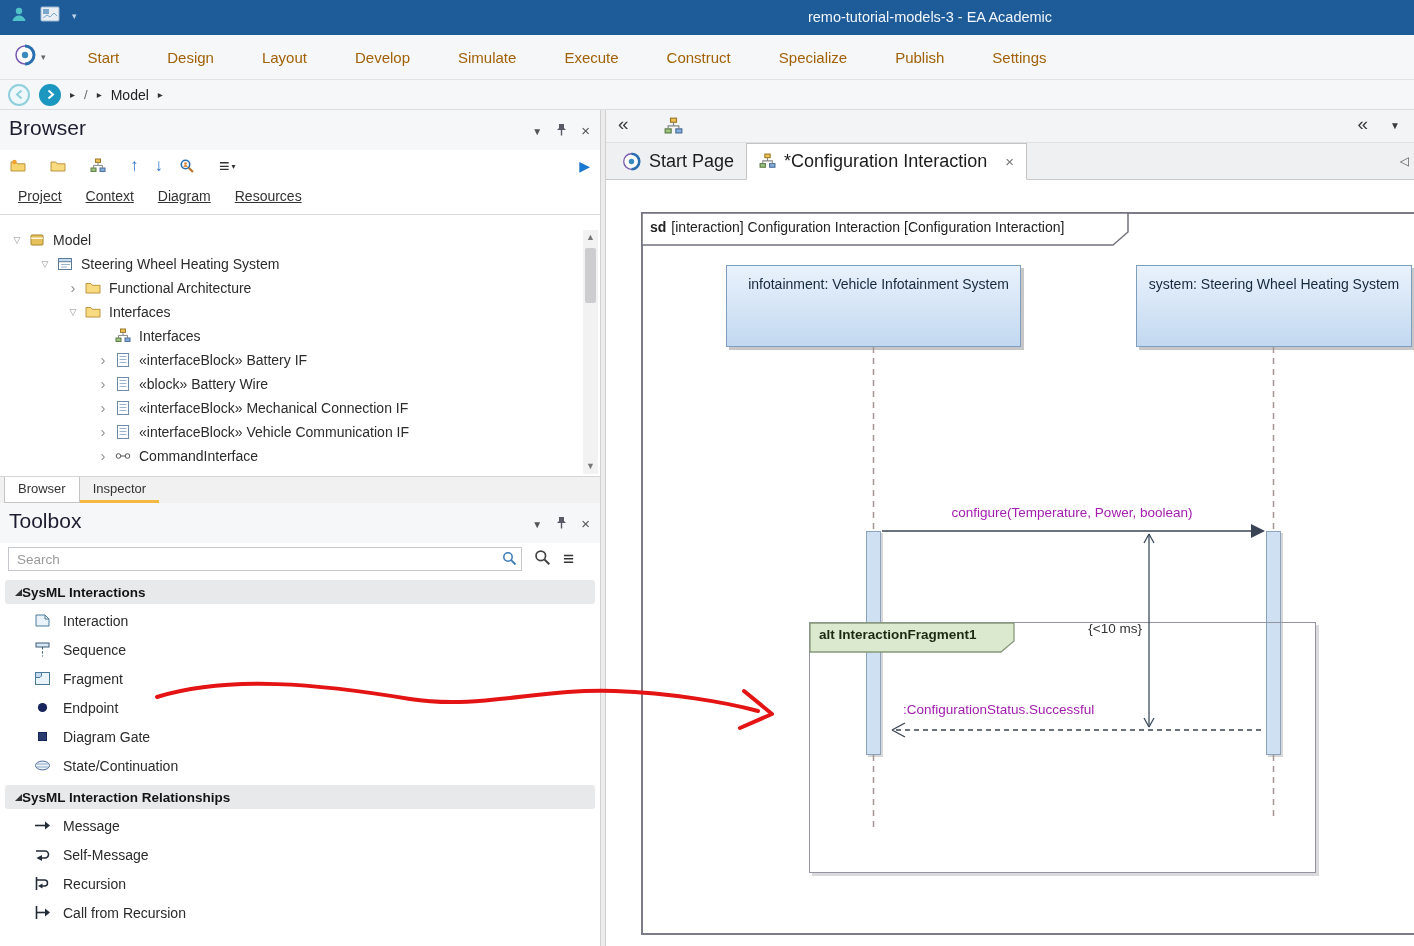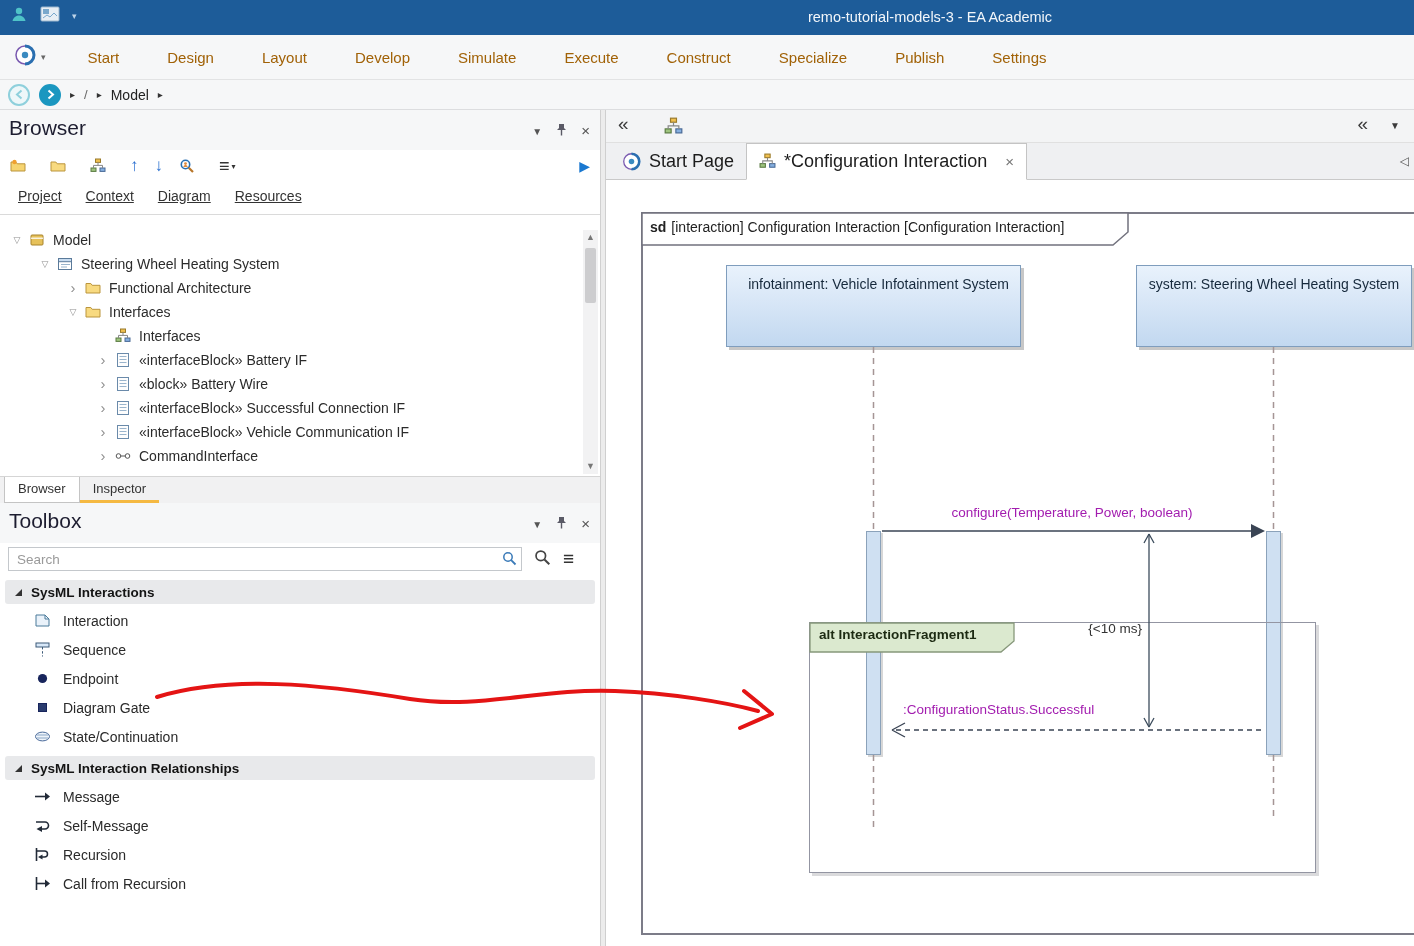--- a/index.html
+++ b/index.html
@@ -75,21 +75,21 @@
   
   .toolbox-panel { position:absolute; left:0; top:393px; width:100%; height:443px; background:#fff; }
   .x-search-row { position:relative; height:32px; display:flex; align-items:center; padding-left:8px; gap:12px; }
   .x-search-wrap { position:relative; width:514px; }
   .x-search-wrap input { width:100%; height:24px; border:1px solid #c4c8cc; padding:0 26px 0 8px;
                          font-size:13.5px; font-family:"Liberation Sans",sans-serif; color:#4d7c0f; }
   .x-search-wrap input::placeholder { color:#9a9a9a; }
   .x-search-wrap .mag { position:absolute; right:5px; top:4px; }
   .x-menu { color:#333; font-size:19px; line-height:12px; }
   .x-sec { margin:5px 5px 2px 5px; height:24px; background:#e8e9eb; border-radius:3px; display:flex;
-           align-items:center; padding-left:10px; gap:9px; font-weight:bold; font-size:13.5px; color:#141414; cursor:default; }
+           align-items:center; padding-left:10px; font-weight:bold; font-size:13.5px; color:#141414; cursor:default; }
   .x-sec .tri { width:0; height:0; border-bottom:7px solid #333; border-left:7px solid transparent; flex:none; }
   .x-row { display:flex; align-items:center; height:29px; padding-left:34px; font-size:14px; color:#2a2a2a;
            gap:12px; cursor:default; }
   .xicon { width:17px; height:17px; flex:none; }
 
   
   .main { position:absolute; left:605px; top:110px; width:809px; height:836px; background:#fff;
           border-left:1px solid #cfcfcf; }
   .m-strip { position:relative; height:33px; background:#f3f4f5; border-bottom:1px solid #e0e0e0; }
   .m-strip .dbl-left { position:absolute; left:12px; top:3px; font-size:19px; color:#3a3a3a; }
@@ -312,21 +312,21 @@
             <path d="M4.5 4.5h7M4.5 7.5h7M4.5 10.5h7" stroke="#9ab4cc"></path>
           </svg>
         <span>«block» Battery Wire</span>
       </div>
       <div class="t-row lv3">
         <span class="exp closed">›</span>
         <svg class="ticon" viewBox="0 0 16 16">
             <rect x="2.5" y="1.5" width="11" height="13" fill="#fdfdfd" stroke="#6a8aaa"></rect>
             <path d="M4.5 4.5h7M4.5 7.5h7M4.5 10.5h7" stroke="#9ab4cc"></path>
           </svg>
-        <span>«interfaceBlock» Successful Connection IF</span>
+        <span>«interfaceBlock» Mechanical Connection IF</span>
       </div>
       <div class="t-row lv3">
         <span class="exp closed">›</span>
         <svg class="ticon" viewBox="0 0 16 16">
             <rect x="2.5" y="1.5" width="11" height="13" fill="#fdfdfd" stroke="#6a8aaa"></rect>
             <path d="M4.5 4.5h7M4.5 7.5h7M4.5 10.5h7" stroke="#9ab4cc"></path>
           </svg>
         <span>«interfaceBlock» Vehicle Communication IF</span>
       </div>
       <div class="t-row lv3">
@@ -400,20 +400,27 @@
     </div>
     <div class="x-row">
       <svg class="xicon" viewBox="0 0 17 17">
           <rect x="2" y="2" width="13" height="4" fill="#d8e8f8" stroke="#3c5a78"></rect>
           <line x1="8.5" y1="6" x2="8.5" y2="15.5" stroke="#3c5a78" stroke-dasharray="2.4,1.8"></line>
         </svg>
       <span>Sequence</span>
     </div>
     <div class="x-row">
       <svg class="xicon" viewBox="0 0 17 17">
+          <rect x="1.5" y="2.5" width="14" height="12" fill="#eaf2fa" stroke="#4a7a9a"></rect>
+          <path d="M1.5 2.5h6v3.4l-1.6 1.6H1.5z" fill="#c5daf0" stroke="#4a7a9a"></path>
+        </svg>
+      <span>Fragment</span>
+    </div>
+    <div class="x-row">
+      <svg class="xicon" viewBox="0 0 17 17">
           <circle cx="8.5" cy="8.5" r="4.6" fill="#18255c"></circle>
         </svg>
       <span>Endpoint</span>
     </div>
     <div class="x-row">
       <svg class="xicon" viewBox="0 0 17 17">
           <rect x="4.5" y="4.5" width="8" height="8" fill="#2a3c6e" stroke="#18255c"></rect>
         </svg>
       <span>Diagram Gate</span>
     </div>

